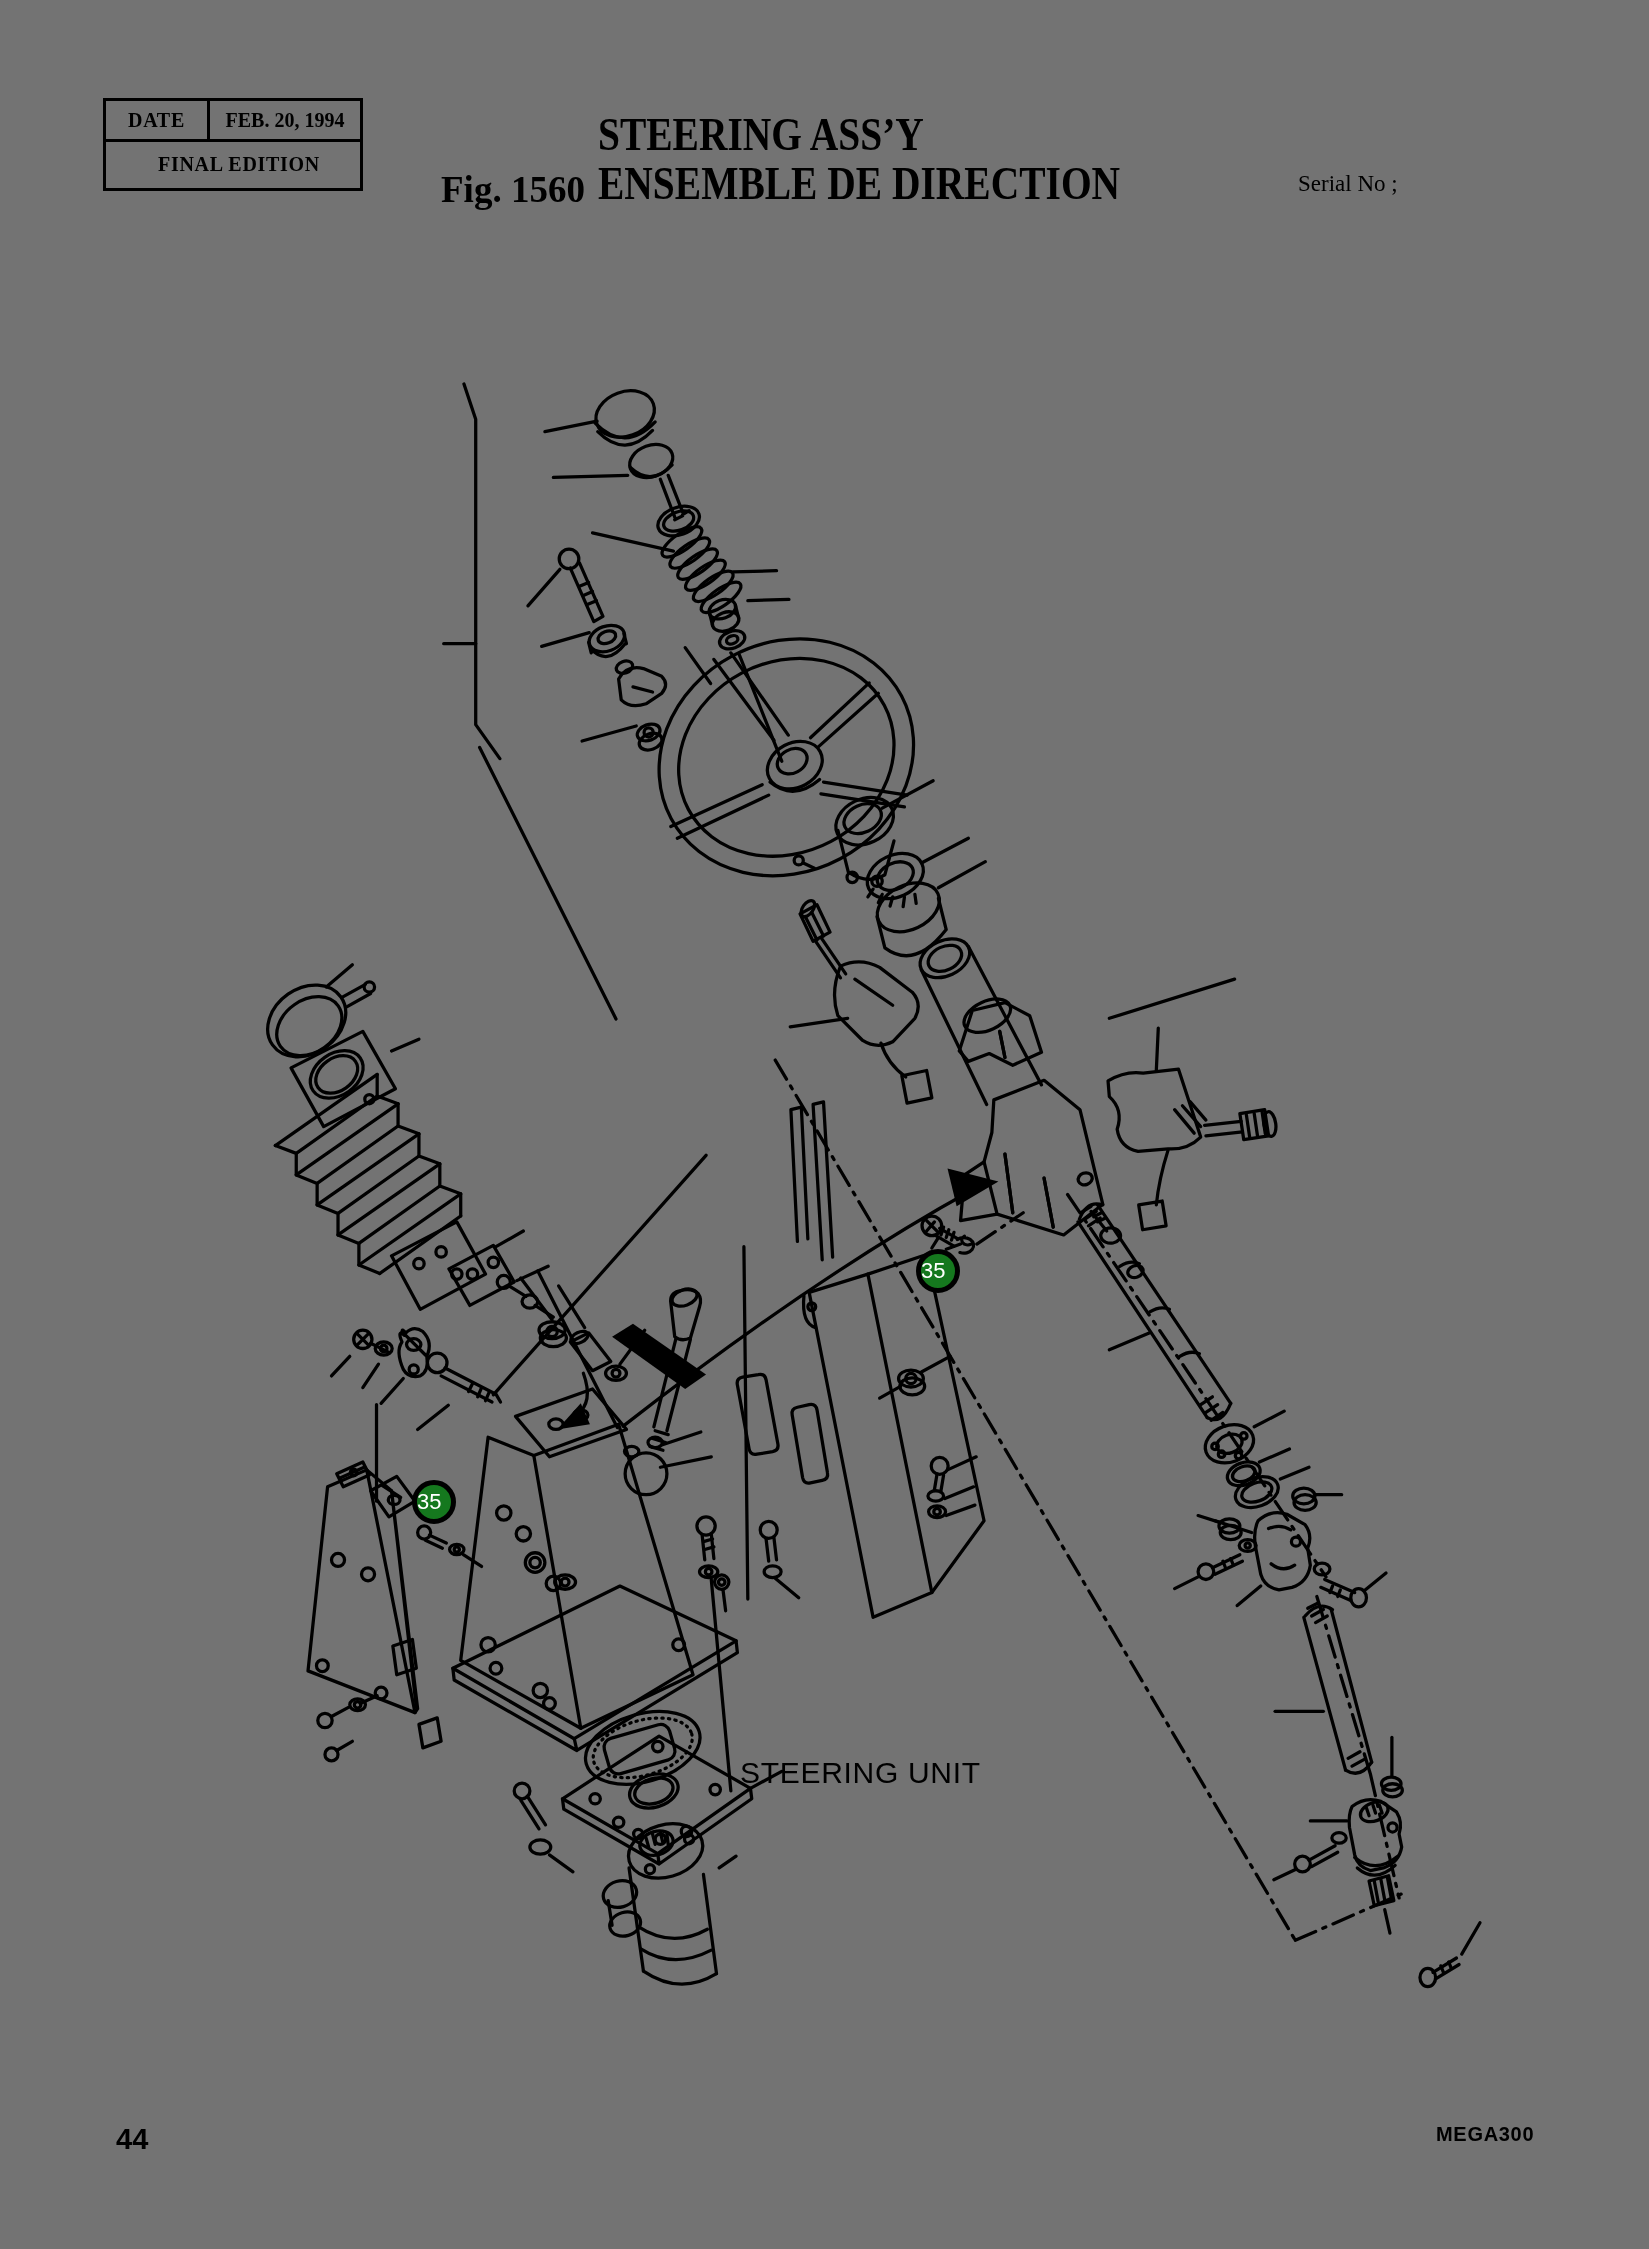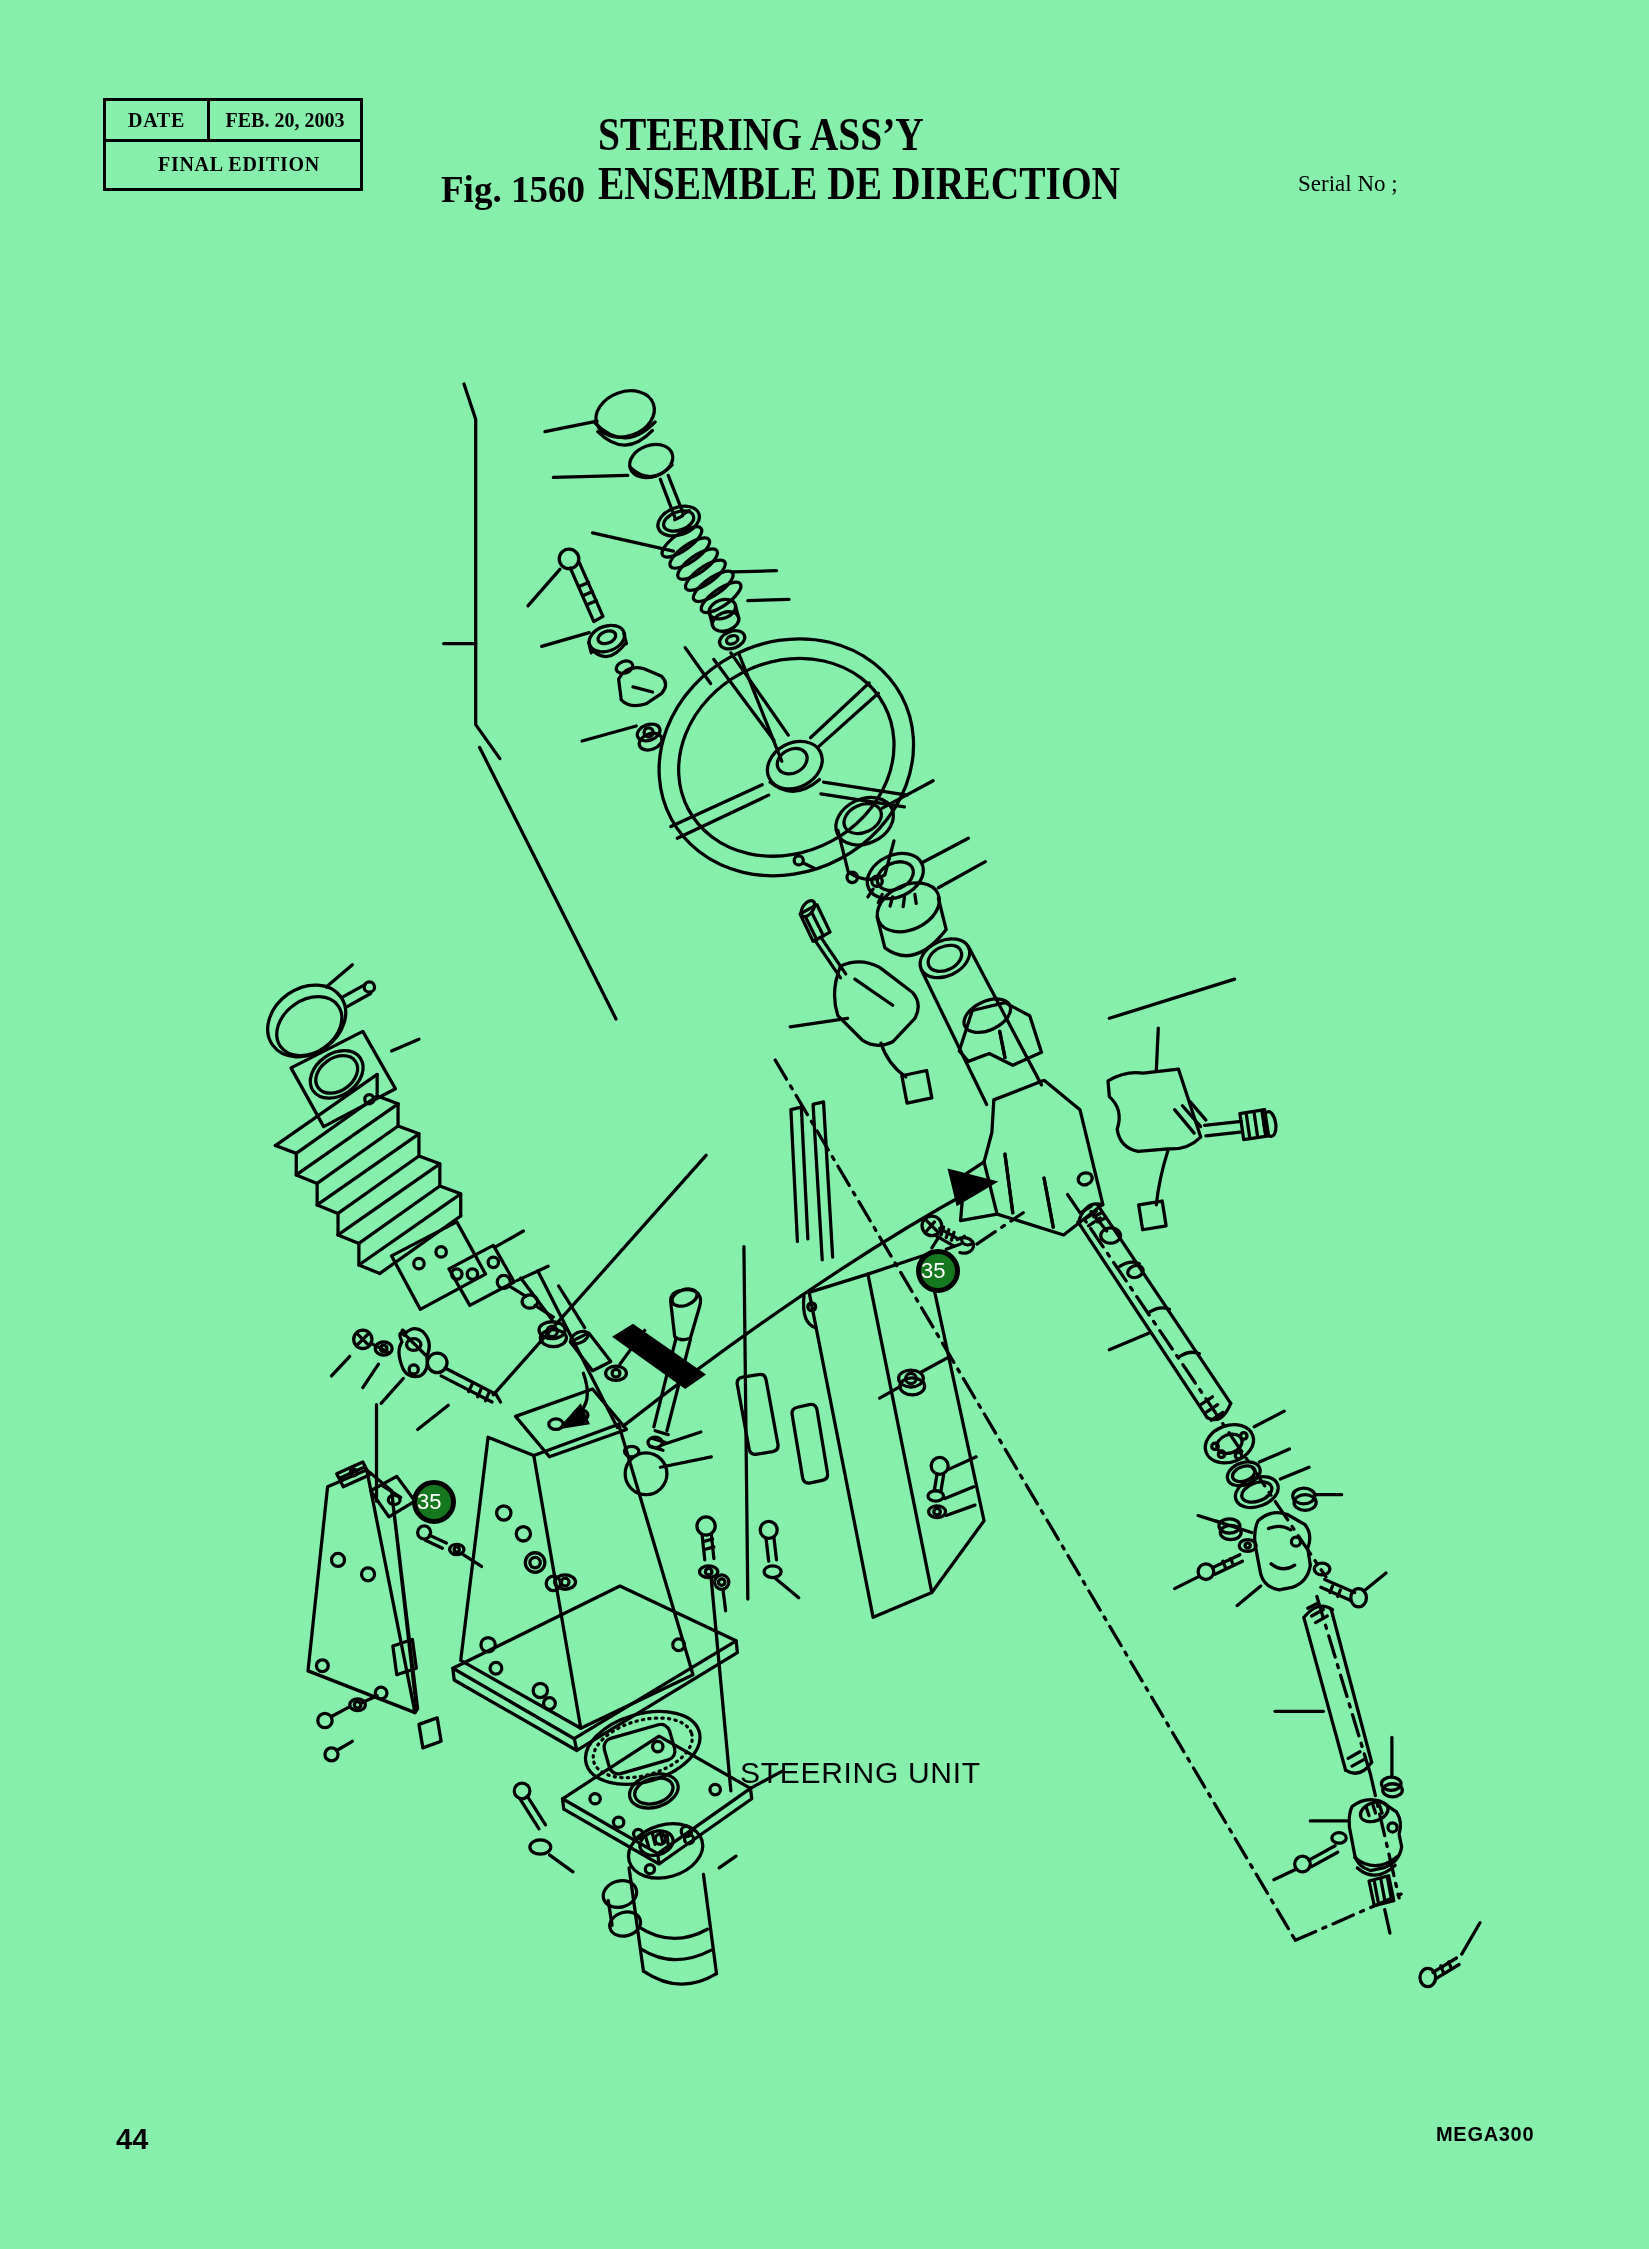--- a/index.html
+++ b/index.html
@@ -1,18 +1,18 @@
 <!DOCTYPE html>
 <html style="font-size:10.4px"><head>
 <meta charset="utf-8">
 <style>
   * { margin:0; padding:0; box-sizing:border-box; }
   html,body { background:#888; }
   .page {
-    position:relative; width:1649px; height:2250px; background:#86efac;
+    position:relative; width:1649px; height:2250px; background:#737373;
     font-family:"Liberation Serif", serif; color:#000; overflow:hidden;
   }
   
   .date-box { position:absolute; left:103px; top:98px; width:260px; height:93px;
     border:3.9px solid #000; }
   .date-box .row1 { display:flex; height:41px; border-bottom:3.3px solid #000; }
   .date-box .cell-label { width:104px; border-right:3.3px solid #000; display:flex;
     align-items:center; justify-content:center; font-weight:bold; font-size:20px; letter-spacing:0.7px; }
   .date-box .cell-value { flex:1; display:flex; align-items:center; justify-content:center;
     font-weight:bold; font-size:20px; }
@@ -49,21 +49,21 @@
   svg .stip { stroke-width:3; stroke-dasharray:2 8; }
 </style>
 </head>
 <body>
 
 <div class="page">
 
   <div class="date-box">
     <div class="row1">
       <div class="cell-label">DATE</div>
-      <div class="cell-value">FEB. 20, 2003</div>
+      <div class="cell-value">FEB. 20, 1994</div>
     </div>
     <div class="row2">FINAL EDITION</div>
   </div>
   <div class="fig-label">Fig. 1560</div>
   <div class="title-block">
     <div>STEERING ASS’Y</div>
     <div>ENSEMBLE DE DIRECTION</div>
   </div>
   <div class="serial">Serial No ;</div>
 

